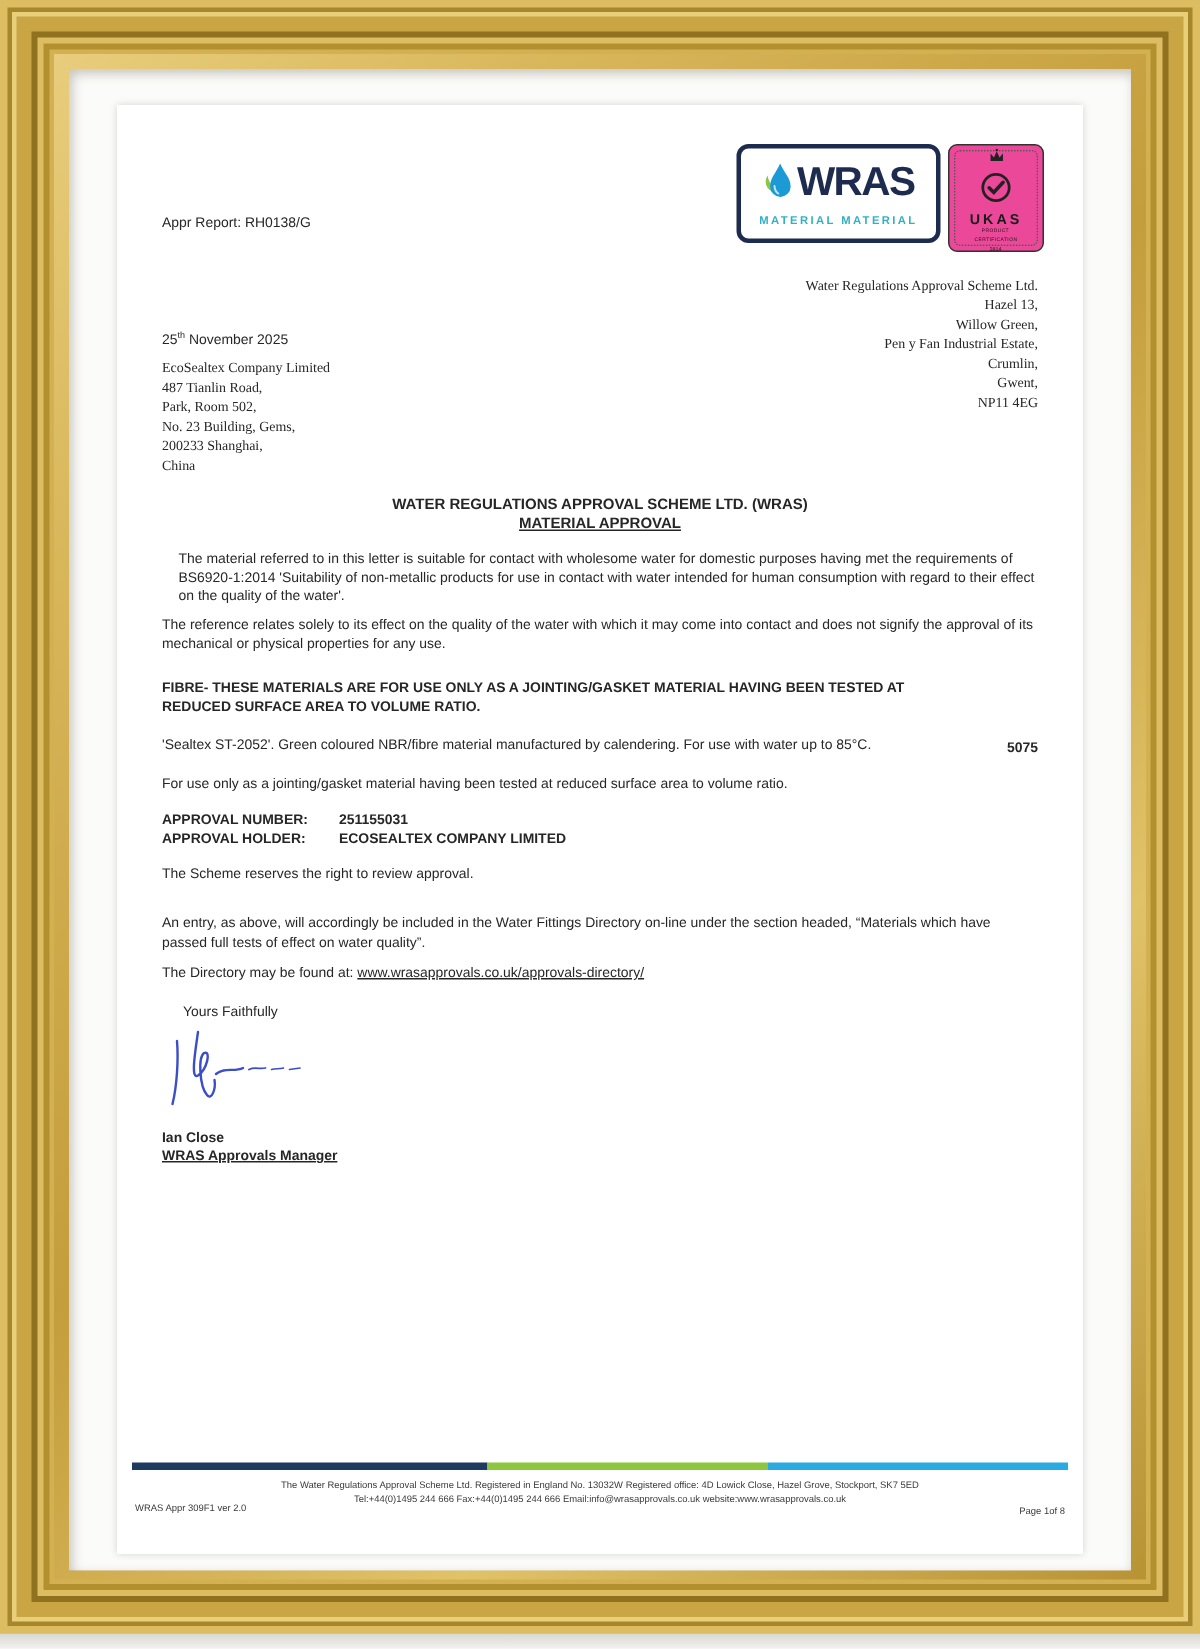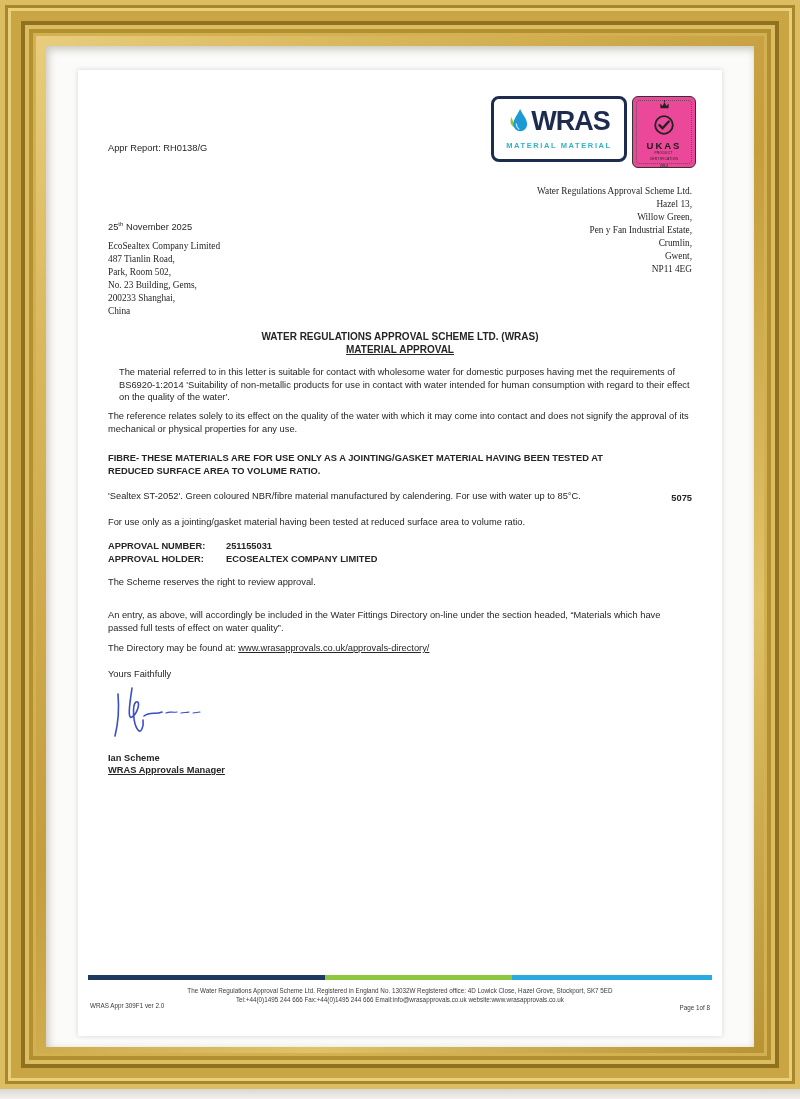--- a/index.html
+++ b/index.html
@@ -49,21 +49,21 @@
   .fibre-code{position:absolute;right:0;top:0;font-weight:bold;margin-top:40px;}
   .product{top:420px;}
   .usepara{top:446px;}
   .appr{top:470px;font-weight:bold;}
   .appr-row{display:flex;line-height:13px;}
   .appr-label{width:118px;}
   .review{top:506px;}
   .entry{top:539px;}
   .directory{top:572px;}
   .dir-link{text-decoration:underline;color:#262626;cursor:pointer;}
-  .closing{top:598px;}
+  .closing{top:598px;margin-left:14px;}
   .sig{top:610px;height:64px;}
   .sig-name{top:682px;font-weight:bold;}
   .sig-title{top:694px;font-weight:bold;text-decoration:underline;}
   
   .bar{top:905px;height:5px;display:flex;left:10px;right:10px;}
   .bar-navy{width:38%;background:#1f3a60;}
   .bar-green{width:30%;background:#8dc63f;}
   .bar-blue{width:32%;background:#29abe2;}
   .foot1{top:916px;text-align:center;font-size:6.3px;line-height:9px;color:#3a3a3a;left:14px;right:14px;}
   .doc-ref{position:absolute;left:12px;top:932px;font-size:6.3px;color:#3a3a3a;}
@@ -187,21 +187,21 @@
           <path d="M10 14 C11 26 10 44 7 56"></path>
           <path d="M24 8 C22 22 19 40 24 37 C30 33 33 20 28 22 C24 25 25 44 30 50 C33 54 36 46 35 40"></path>
           <path d="M36 36 C42 31 48 35 54 32"></path>
           <path d="M58 33 C62 31 65 33 69 32" stroke-width="1.2"></path>
           <path d="M73 33 C76 32 78 33 81 32" stroke-width="1.1"></path>
           <path d="M85 33 L92 32" stroke-width="1.1"></path>
         </g>
       </svg>
     </div>
 
-    <div class="abs txt sig-name">Ian Scheme</div>
+    <div class="abs txt sig-name">Ian Close</div>
     <div class="abs txt sig-title">WRAS Approvals Manager</div>
 
     <div class="abs bar">
       <div class="bar-navy"></div>
       <div class="bar-green"></div>
       <div class="bar-blue"></div>
     </div>
     <div class="abs foot1">
       <div>The Water Regulations Approval Scheme Ltd. Registered in England No. 13032W Registered office: 4D Lowick Close, Hazel Grove, Stockport, SK7 5ED</div>
       <div>Tel:+44(0)1495 244 666 Fax:+44(0)1495 244 666 Email:info@wrasapprovals.co.uk website:www.wrasapprovals.co.uk</div>

